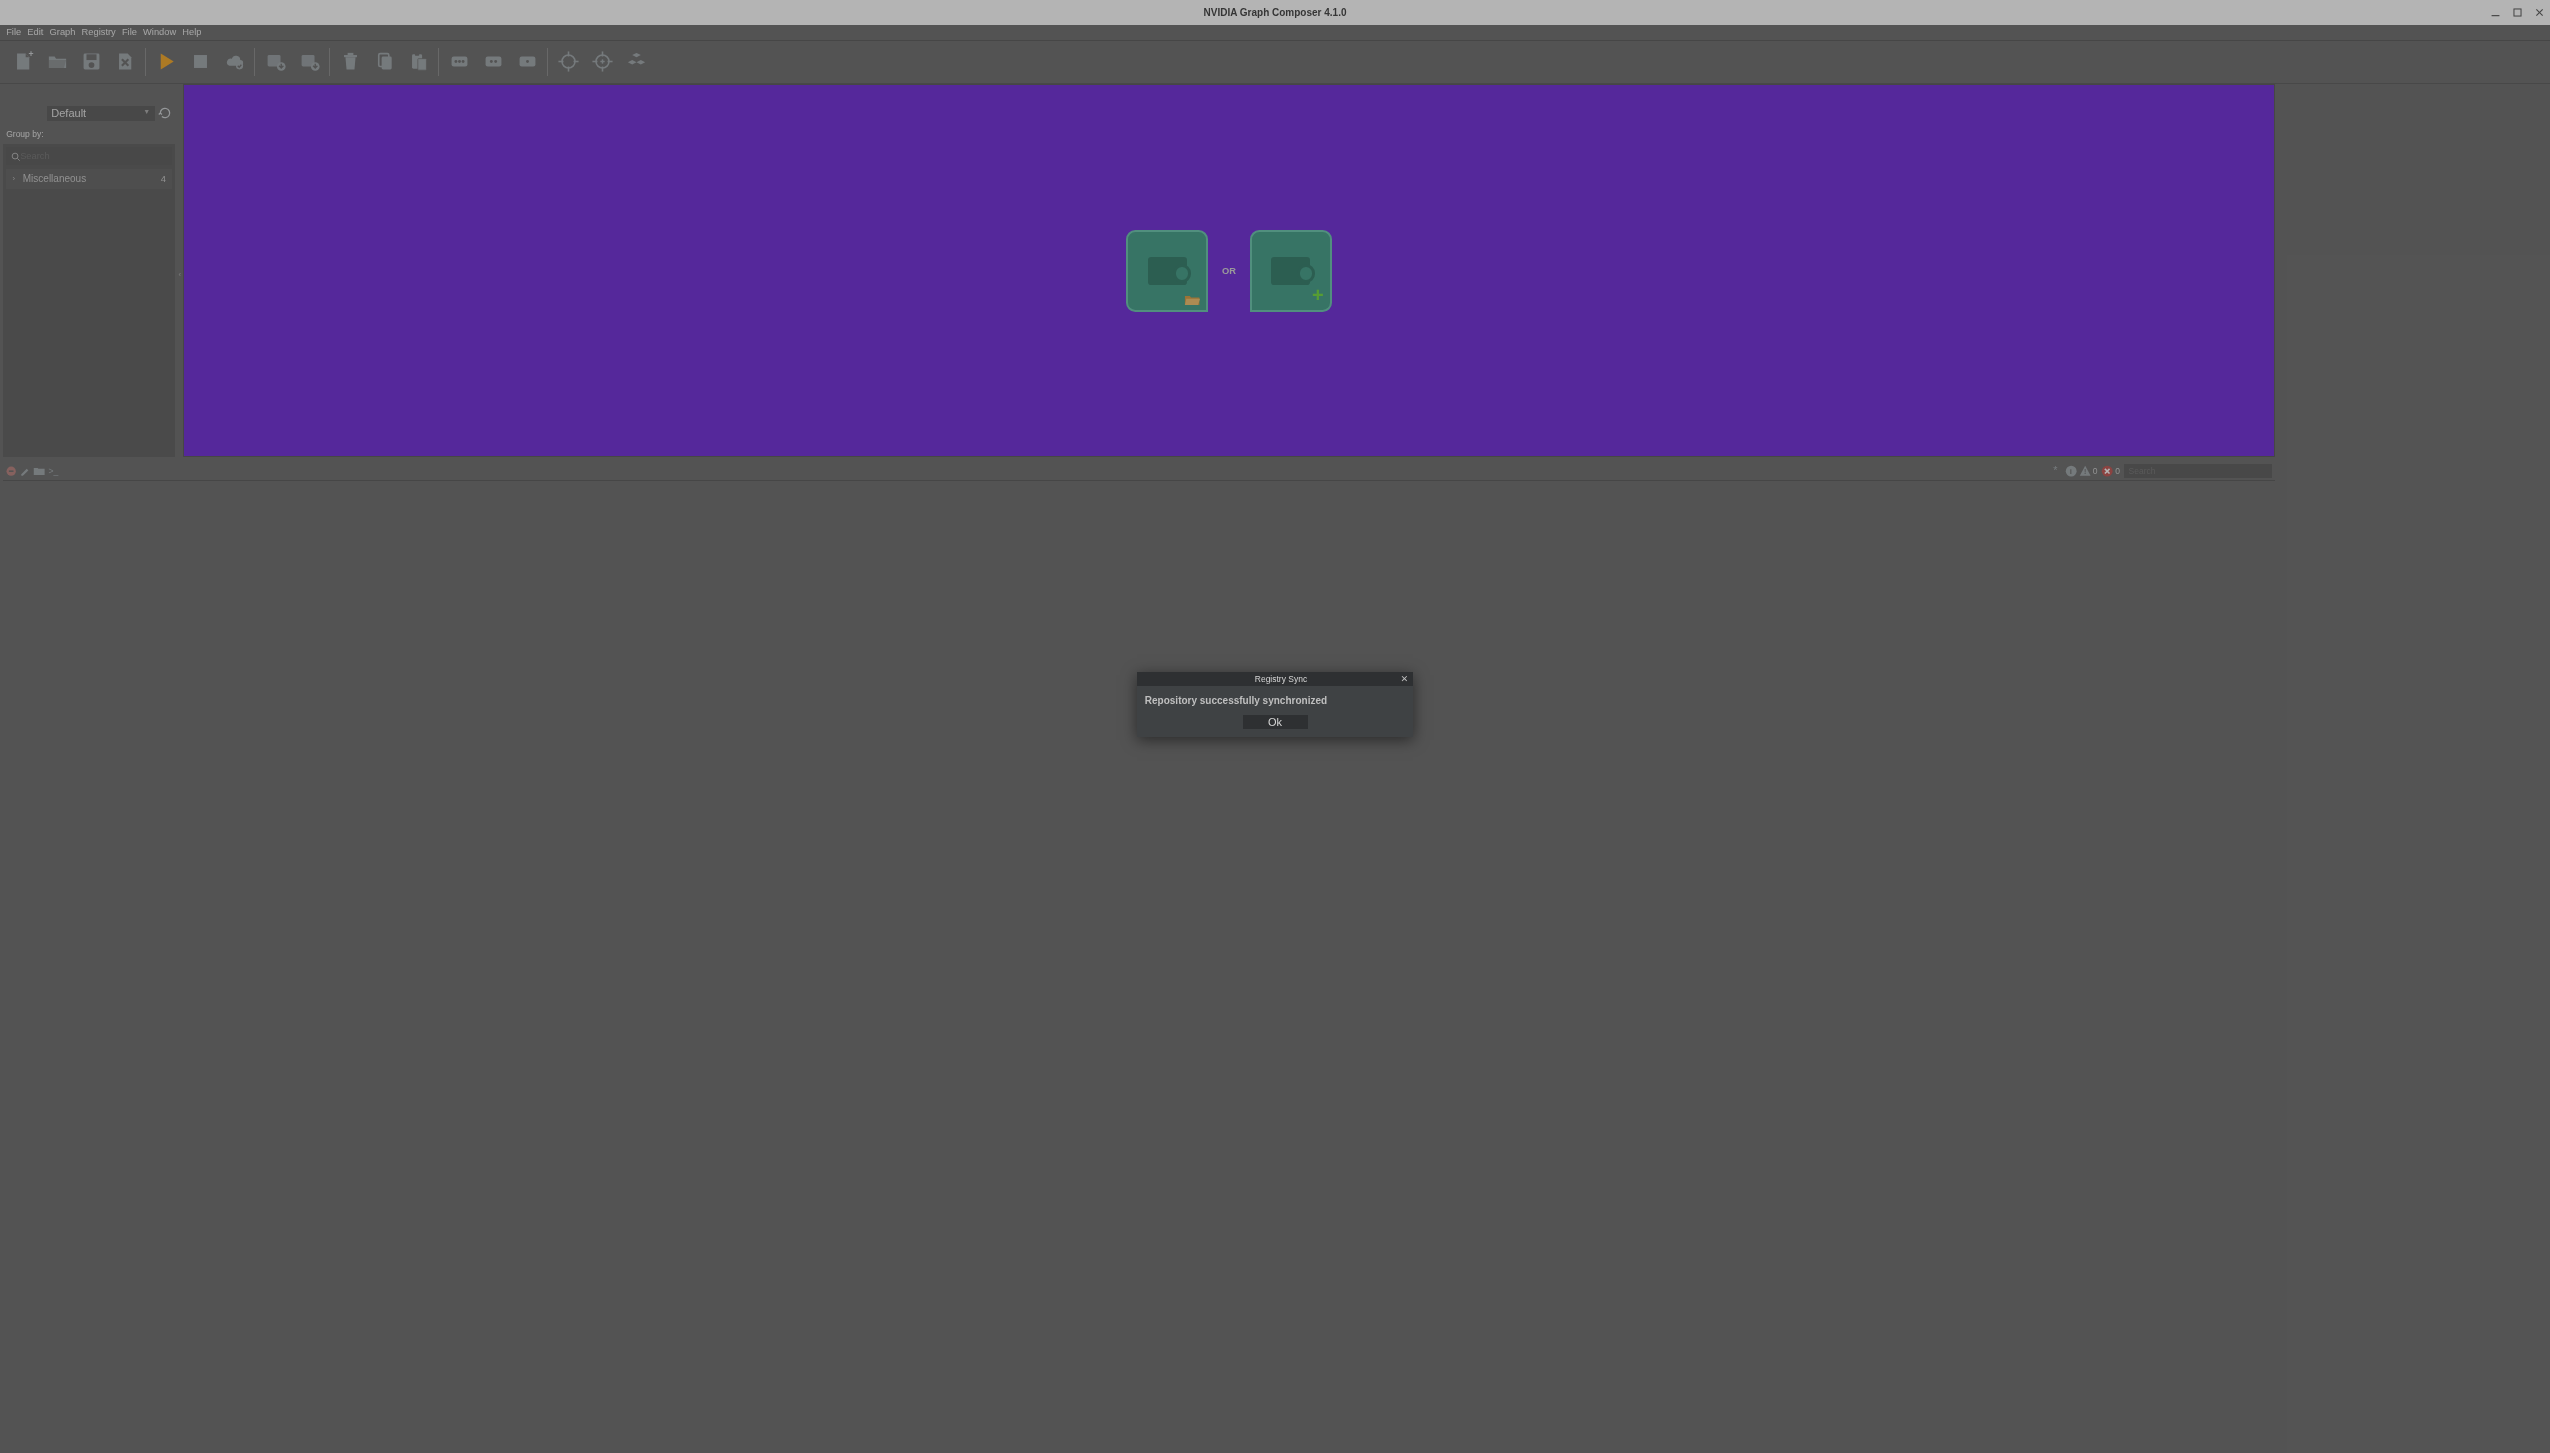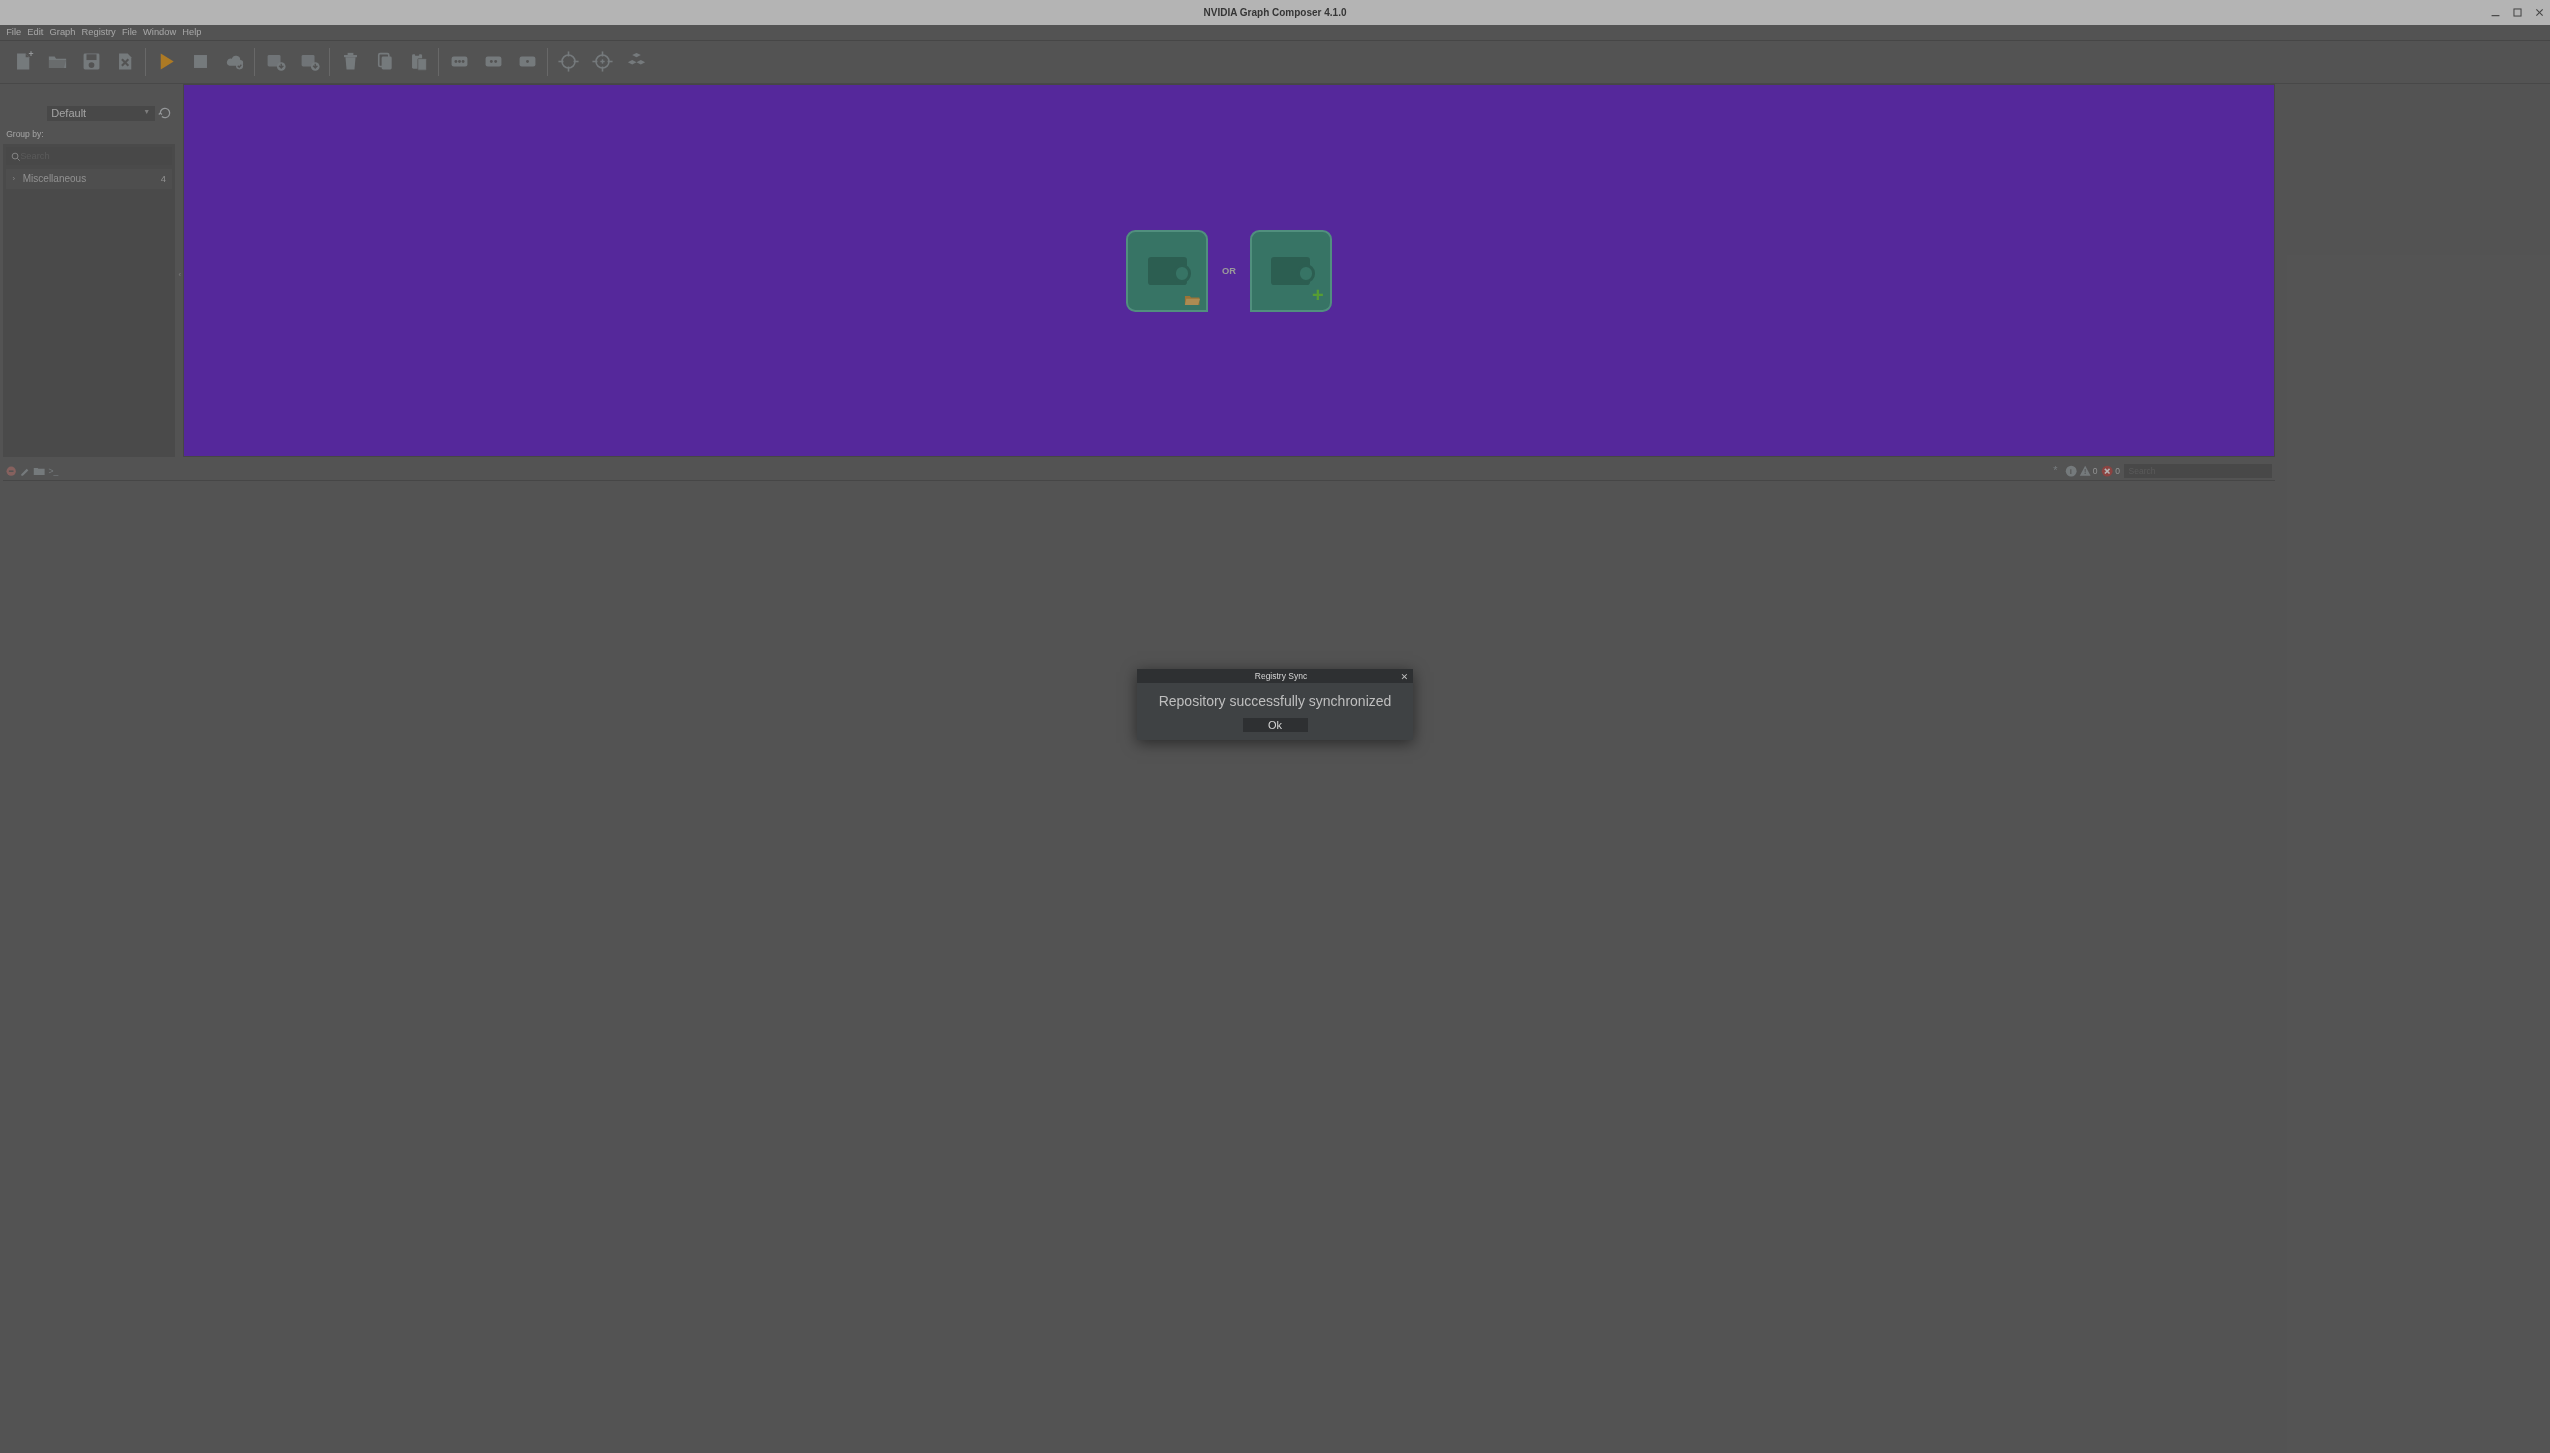--- a/index.html
+++ b/index.html
@@ -64,21 +64,21 @@
 .console-bar .cnt{ font-size:8.5px; color:#ccc; margin-right:2.3px;}
 .console-bar .srch{ width:148px; background:#595959; border:none; outline:none; color:#ccc; font-size:8.5px; padding:1.6px 4.7px; height:14px;}
 .console-body{ position:absolute; left:3.1px; right:275px; top:396px; bottom:3.1px; background:#6b6b6b; border-top:0.8px solid #575757;}
 
 
 .overlay{ position:absolute; inset:0; background:rgba(40,40,40,0.35); display:flex; align-items:center; justify-content:center; pointer-events:auto;}
 .modal{ width:276px; background:#3f4244; box-shadow:0 3.1px 14px rgba(0,0,0,0.5);}
 .modal .m-title{ height:14px; background:#2e3032; display:flex; align-items:center; justify-content:center; position:relative;}
 .modal .m-title span{ color:#d6d6d6; font-size:8.5px;margin-left:12px;}
 .modal .m-title .m-close{ position:absolute; right:3.1px; top:1.6px; width:11px; height:11px; cursor:pointer; color:#bfbfbf; font-size:9.3px; display:flex; align-items:center; justify-content:center;}
-.modal .m-body{ padding:9.3px 7.8px 3.1px; text-align:center; color:#bfbfbf; font-size:14px;}
+.modal .m-body{ padding:9.3px 7.8px 3.1px; color:#bfbfbf; font-size:10px;font-weight:bold;}
 .modal .m-foot{ padding:6.2px 0 7.8px; text-align:center;}
 .modal .m-foot button{ width:65px; height:14px; background:#2e3032; border:none; color:#d6d6d6; font-size:11px; cursor:pointer;}
 </style>
 </head>
 <body>
 
 <div class="titlebar">
   <div class="title">NVIDIA Graph Composer 4.1.0</div>
   <div class="win-ctrls">
     <span>

